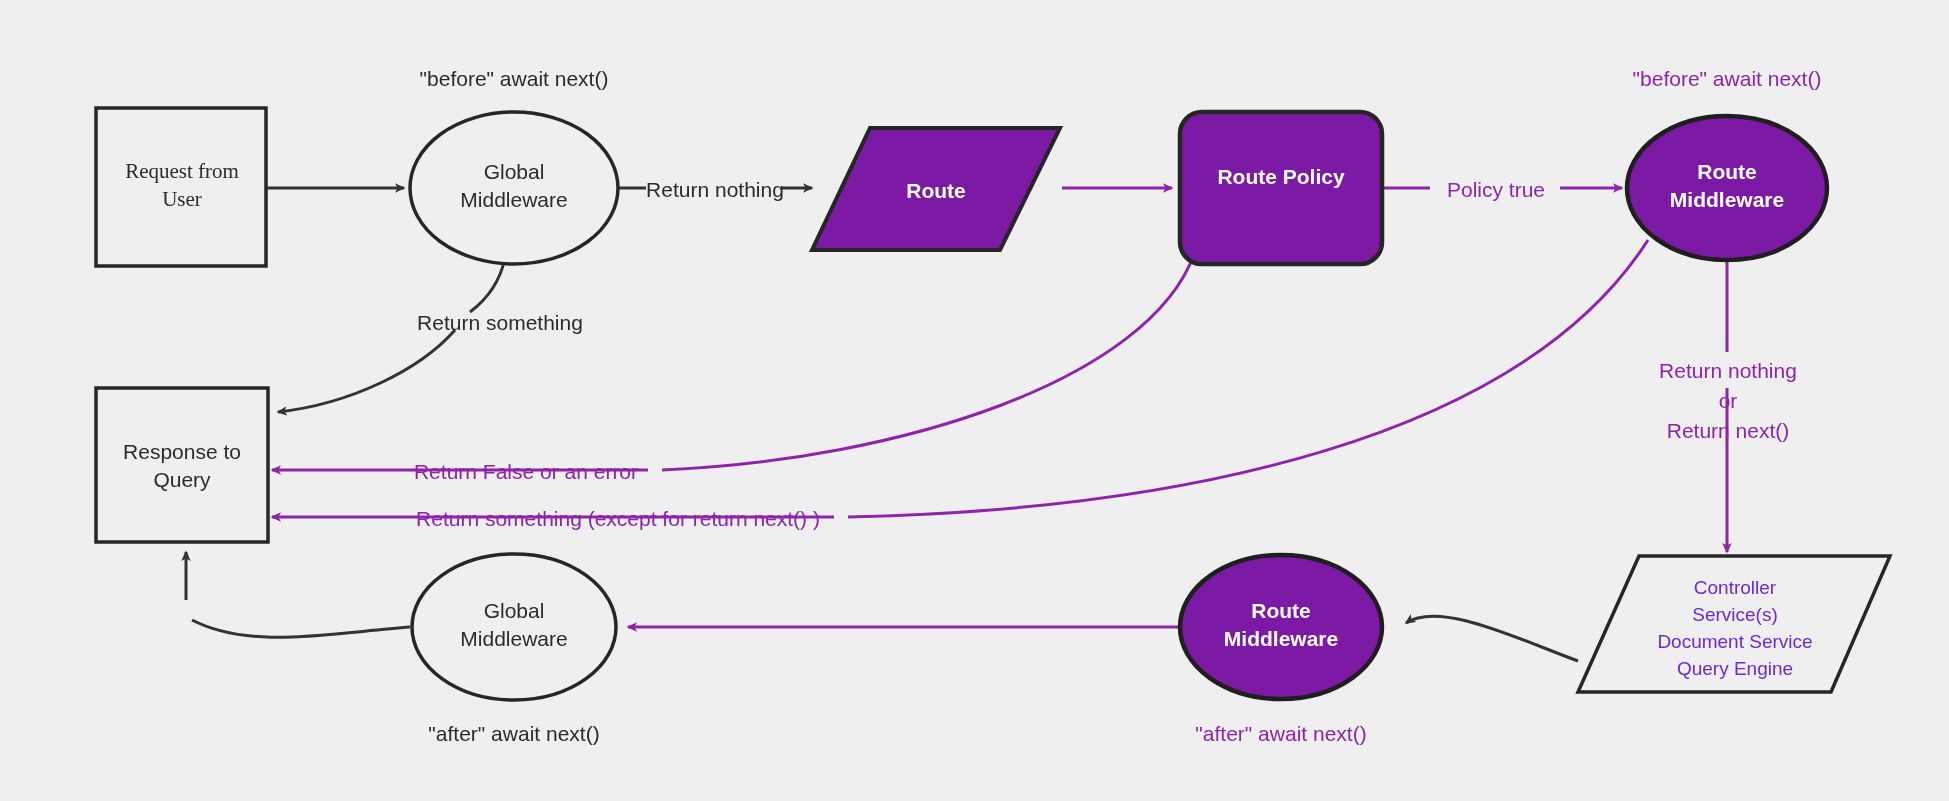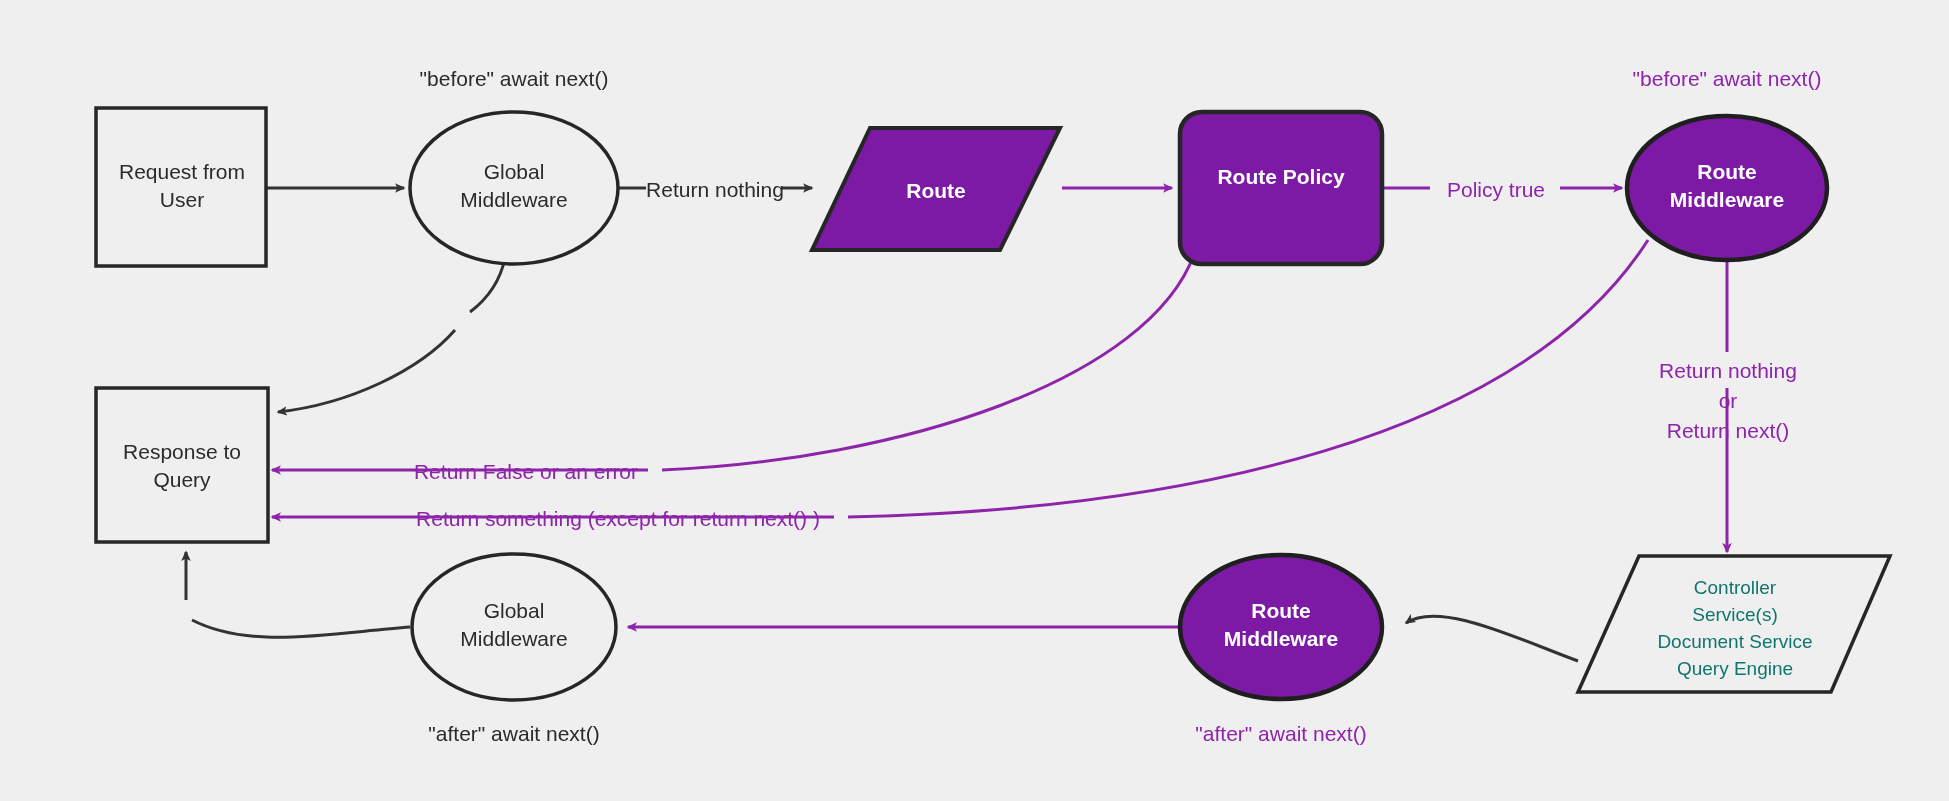--- a/index.html
+++ b/index.html
@@ -48,21 +48,21 @@
   .edge-dark {
     color: #2b2b2b;
     font-size: 21px;
   }
   .edge-purple {
     color: #8e24aa;
     font-size: 21px;
   }
   .small-multiline {
     font-size: 19px;
-    color: #0f766e;
+    color: #6d28d9;
     line-height: 1.42;
   }
 </style>
 </head>
 <body>
 
 <div id="canvas">
 
   <svg class="layer" viewBox="0 0 1949 801">
     <defs>
@@ -155,21 +155,21 @@
 
     <g>
       <ellipse cx="514" cy="627" rx="102" ry="73" fill="#efefef" stroke="#262626" stroke-width="3.5"></ellipse>
     </g>
 
     <g>
       <rect x="96" y="388" width="172" height="154" fill="#efefef" stroke="#262626" stroke-width="3.5"></rect>
     </g>
   </svg>
 
-  <div class="node-label lbl-dark" style="left:96px; top:158px; width:172px;">Request from
+  <div class="node-label lbl-dark" style="left:96px; top:158px; width:172px;font-family:Liberation Serif, serif;">Request from
 User</div>
 
   <div class="node-label lbl-dark" style="left:412px; top:158px; width:204px;">Global
 Middleware</div>
 
   <div class="node-label lbl-white-bold" style="left:840px; top:177px; width:192px;">Route</div>
 
   <div class="node-label lbl-white-bold" style="left:1182px; top:163px; width:198px;">Route Policy</div>
 
   <div class="node-label lbl-white-bold" style="left:1627px; top:158px; width:200px;">Route
@@ -192,20 +192,21 @@
   <div class="edge-label edge-dark" style="left:394px; top:64px; width:240px;">"before" await next()</div>
 
   <div class="edge-label edge-purple" style="left:1607px; top:64px; width:240px;">"before" await next()</div>
 
   <div class="edge-label edge-dark" style="left:394px; top:719px; width:240px;">"after" await next()</div>
 
   <div class="edge-label edge-purple" style="left:1161px; top:719px; width:240px;">"after" await next()</div>
 
   <div class="edge-label edge-dark" style="left:642px; top:175px; width:146px;">Return nothing</div>
 
+  <div class="edge-label edge-dark" style="left:390px; top:308px; width:220px;">Return something</div>
 
   <div class="edge-label edge-purple" style="left:1430px; top:175px; width:132px;">Policy true</div>
 
   <div class="edge-label edge-purple" style="left:398px; top:504px; width:440px;">Return something (except for return next() )</div>
 
   <div class="edge-label edge-purple" style="left:400px; top:457px; width:252px;">Return False or an error</div>
 
   <div class="edge-label edge-purple" style="left:1617px; top:356px; width:222px;">Return nothing
 or
 Return next()</div>

